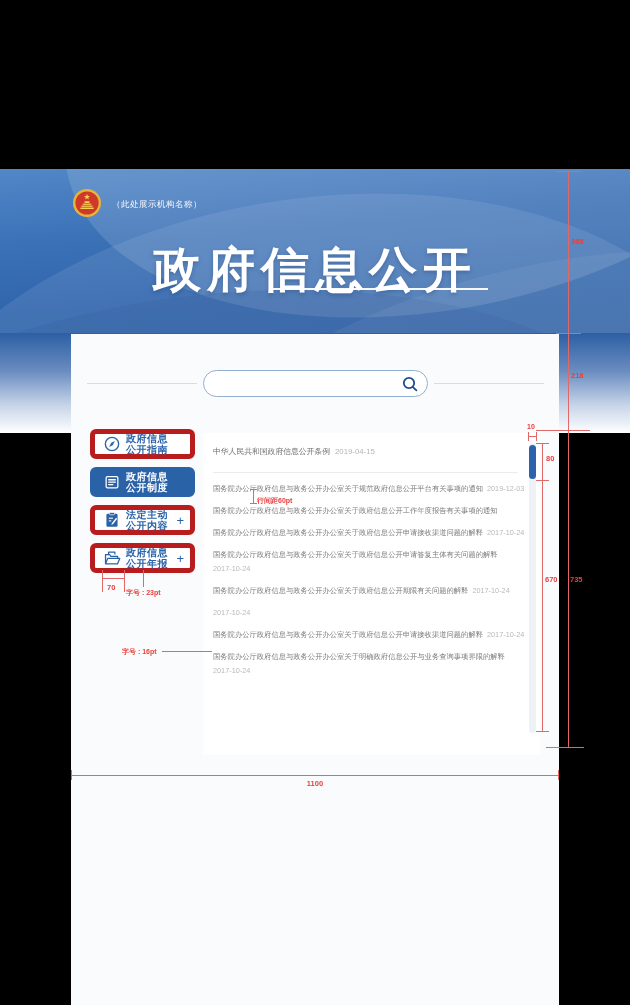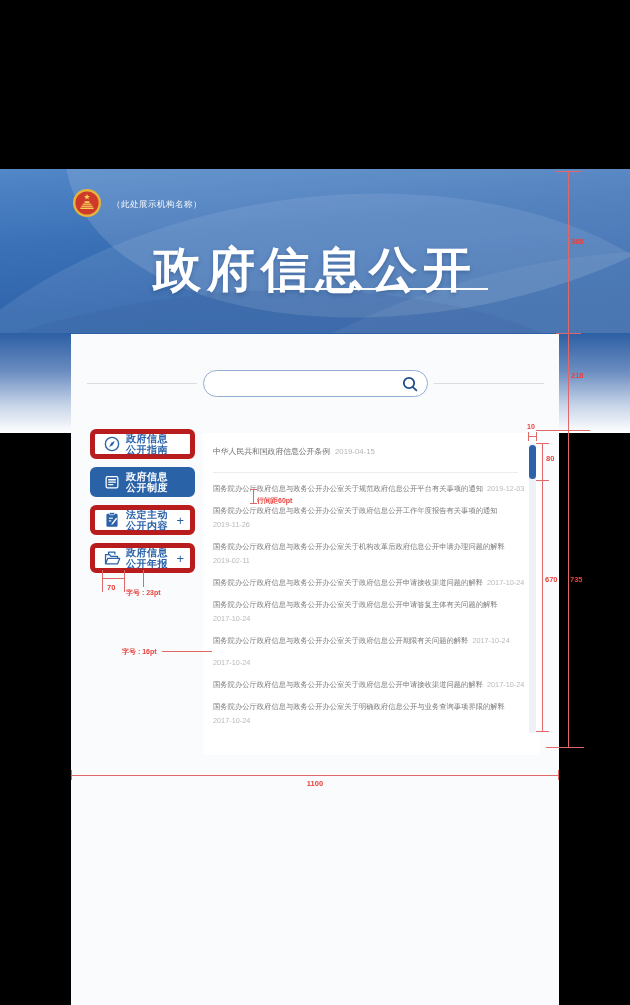--- a/index.html
+++ b/index.html
@@ -156,22 +156,21 @@
     <span class="plus">+</span>
   </div>
 
   <div class="listpanel">
     <div class="feat">
       <span class="t">中华人民共和国政府信息公开条例</span><span class="d">2019-04-15</span>
     </div>
     <div class="sep"></div>
     <div class="items">
       <div class="li"><span class="t">国务院办公厅政府信息与政务公开办公室关于规范政府信息公开平台有关事项的通知</span><span class="d">2019-12-03</span></div>
-      <div class="li wrap"><span class="t">国务院办公厅政府信息与政务公开办公室关于政府信息公开工作年度报告有关事项的通知</span><span class="d">2019-11-26</span></div>
-      <div class="li wrap"><span class="t">国务院办公厅政府信息与政务公开办公室关于机构改革后政府信息公开申请办理问题的解释</span><span class="d">2019-02-11</span></div>
+      <div class="li wrap"><span class="t">国务院办公厅政府信息与政务公开办公室关于政府信息公开工作年度报告有关事项的通知</span></div>
       <div class="li"><span class="t">国务院办公厅政府信息与政务公开办公室关于政府信息公开申请接收渠道问题的解释</span><span class="d">2017-10-24</span></div>
       <div class="li wrap"><span class="t">国务院办公厅政府信息与政务公开办公室关于政府信息公开申请答复主体有关问题的解释</span><span class="d">2017-10-24</span></div>
       <div class="li"><span class="t">国务院办公厅政府信息与政务公开办公室关于政府信息公开期限有关问题的解释</span><span class="d">2017-10-24</span></div>
       <div class="li wrap"><span class="d">2017-10-24</span></div>
       <div class="li"><span class="t">国务院办公厅政府信息与政务公开办公室关于政府信息公开申请接收渠道问题的解释</span><span class="d">2017-10-24</span></div>
       <div class="li wrap"><span class="t">国务院办公厅政府信息与政务公开办公室关于明确政府信息公开与业务查询事项界限的解释</span><span class="d">2017-10-24</span></div>
     </div>
   </div>
 
   <div class="track"></div>

